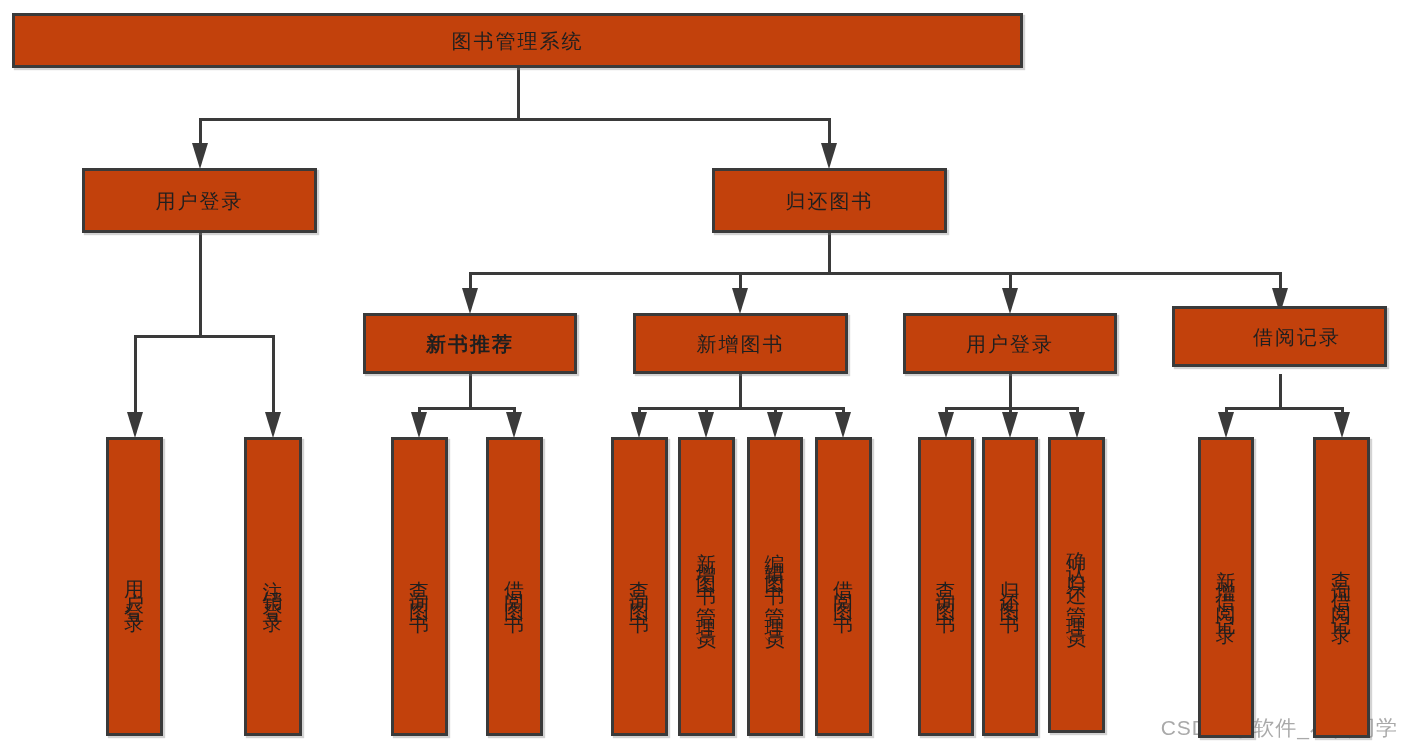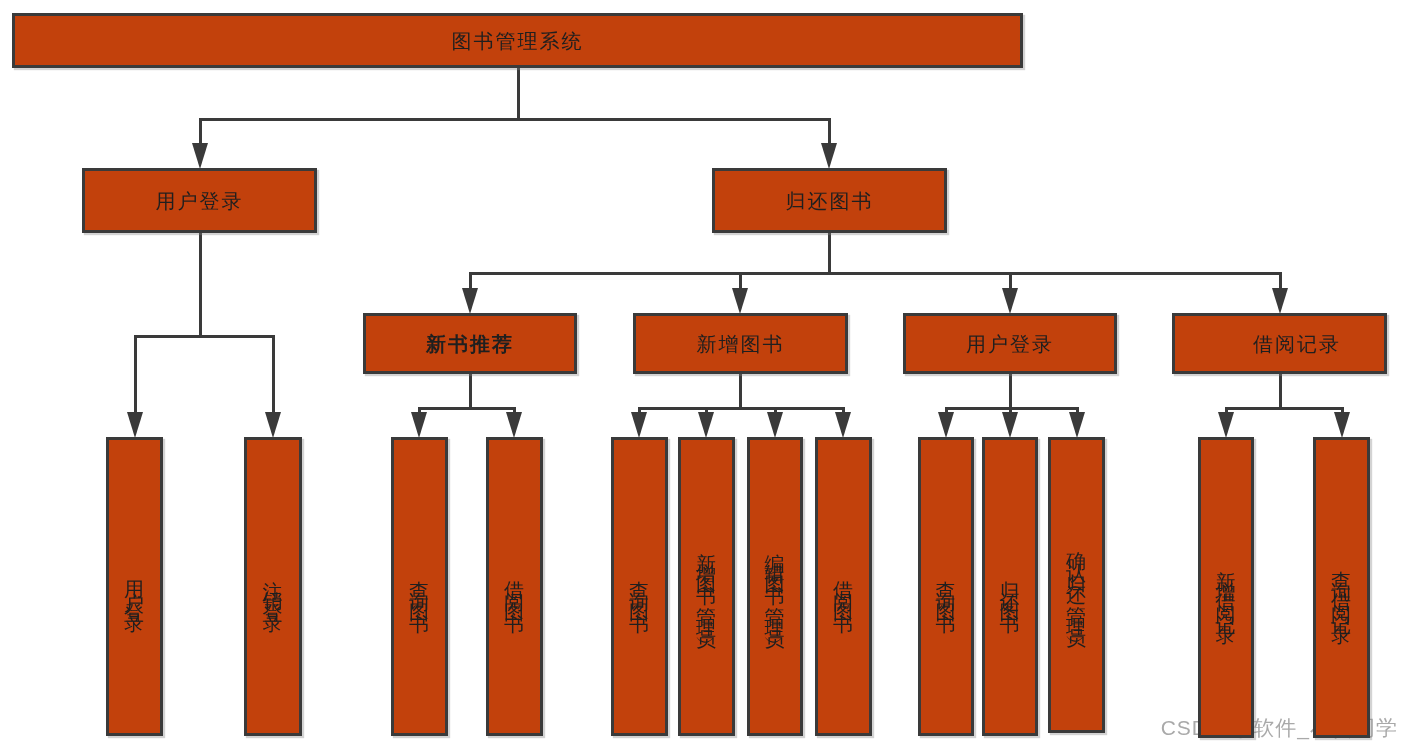--- a/index.html
+++ b/index.html
@@ -122,21 +122,21 @@
     </div>
     <div class="node horiz" style="left: 363px; top: 313px; width: 214px; height: 61px; font-weight: bold;">
       <span class="lbl">新书推荐</span>
     </div>
     <div class="node horiz" style="left: 633px; top: 313px; width: 215px; height: 61px;">
       <span class="lbl">新增图书</span>
     </div>
     <div class="node horiz" style="left: 903px; top: 313px; width: 214px; height: 61px;">
       <span class="lbl">用户登录</span>
     </div>
-    <div class="node horiz" style="left: 1172px; top: 313px; width: 215px; height: 61px; padding-left: 35px;">
+    <div class="node horiz" style="left: 1172px; top: 306px; width: 215px; height: 61px; padding-left: 35px;">
       <span class="lbl">借阅记录</span>
     </div>
     <div class="node vert" style="left: 106px; top: 437px; width: 57px; height: 299px;">
       <span class="lbl">用户登录</span>
     </div>
     <div class="node vert" style="left: 244px; top: 437px; width: 58px; height: 299px;">
       <span class="lbl">注销登录</span>
     </div>
     <div class="node vert" style="left: 391px; top: 437px; width: 57px; height: 299px;">
       <span class="lbl">查询图书</span>

